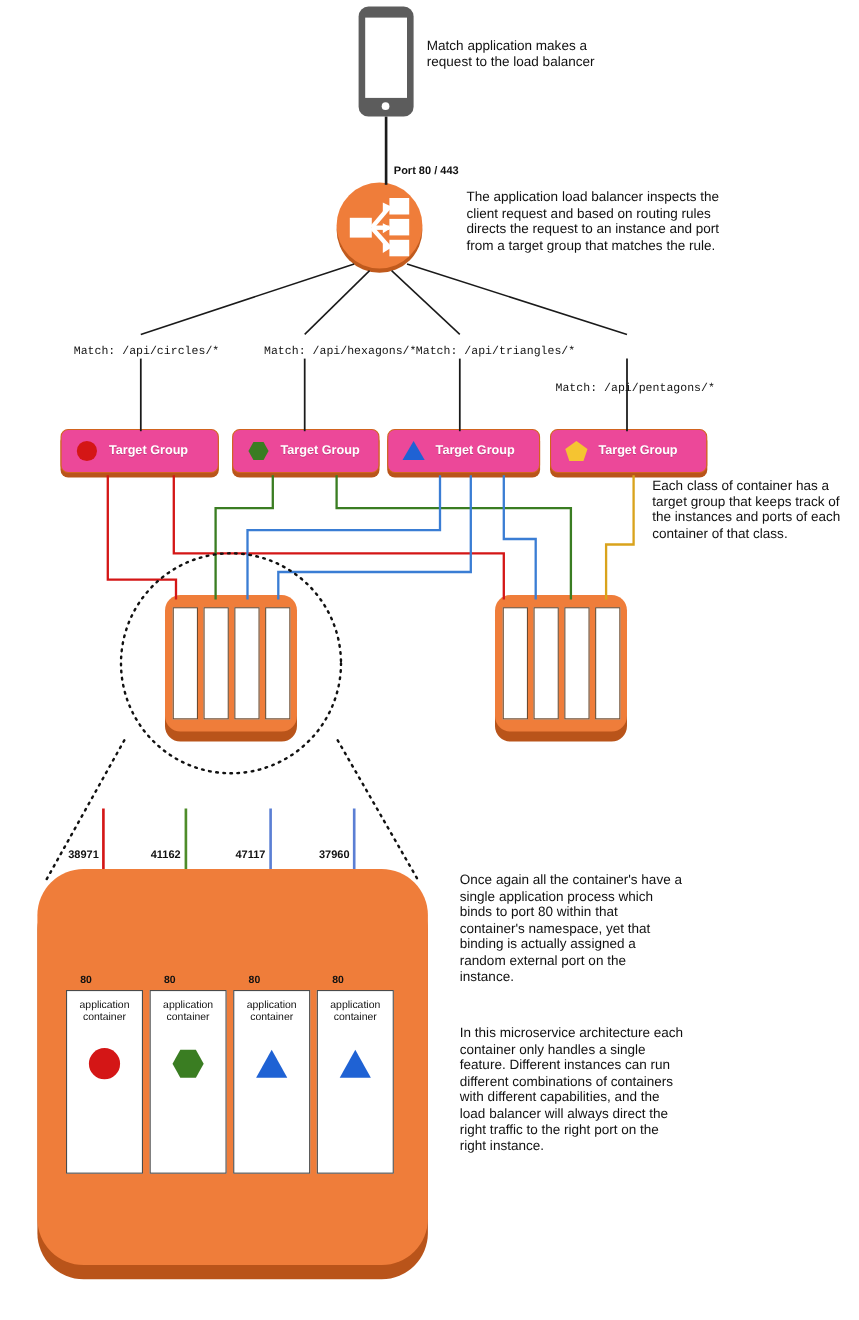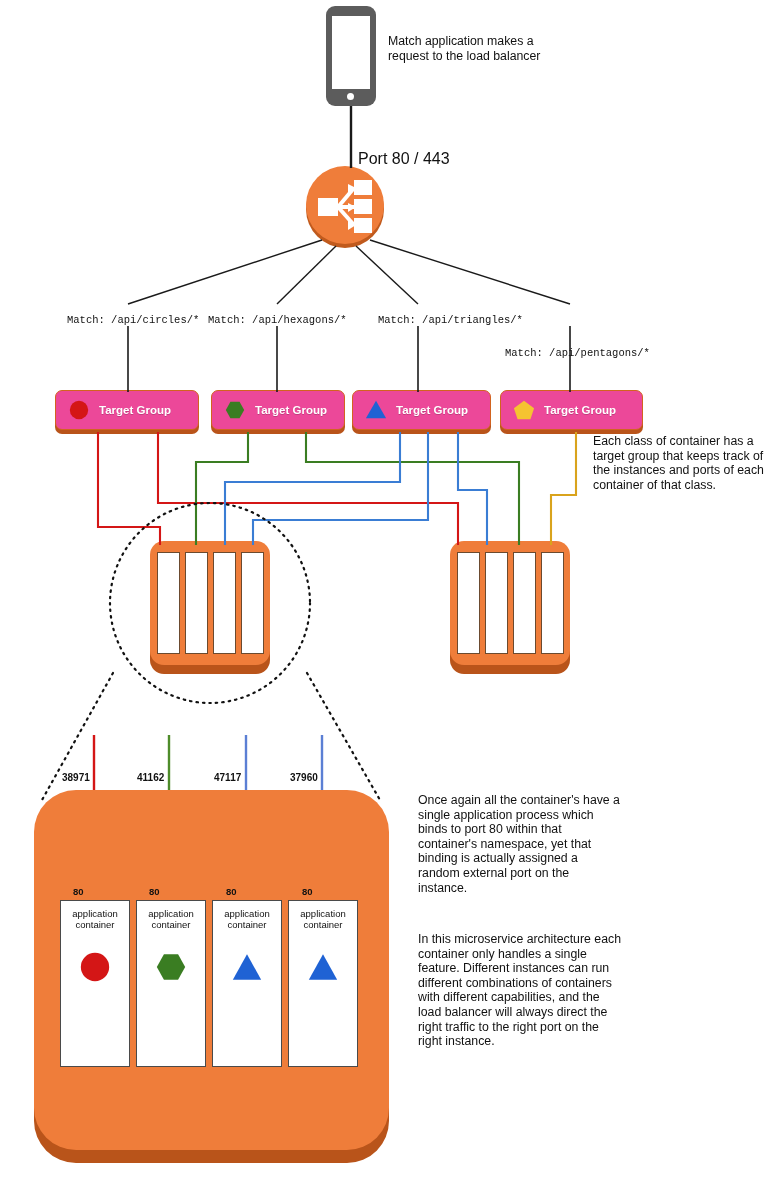--- a/index.html
+++ b/index.html
@@ -2,21 +2,21 @@
 <html><head>
 <meta charset="utf-8">
 <style>
   html,body{margin:0;padding:0;background:#ffffff;}
   body{width:781px;height:1200px;position:relative;overflow:hidden;
        font-family:"Liberation Sans",sans-serif;color:#1a1a1a;}
   .stage{position:absolute;left:0;top:0;width:781px;height:1200px;}
   svg.layer{position:absolute;left:0;top:0;width:781px;height:1200px;pointer-events:none;}
   .note{position:absolute;font-size:12.3px;line-height:14.6px;color:#111;}
   .mono{font-family:"Liberation Mono",monospace;font-size:10.5px;color:#111;letter-spacing:0px;}
-  .bold-lbl{font-size:16px;font-weight:normal;color:#111;}
+  .bold-lbl{font-size:10px;font-weight:bold;color:#111;}
   .tg{position:absolute;height:38px;border-radius:7px;background:#ec4899;
       border:1px solid #d2641f;box-shadow:0 4px 0 #b9541a;display:flex;align-items:center;}
   .tg .shape{width:22px;height:22px;margin-left:12px;flex:0 0 auto;}
   .tg .tg-label{color:#ffffff;font-size:11.5px;font-weight:bold;margin-left:9px;
       text-shadow:0 1px 0 rgba(0,0,0,.18);}
   .inst{position:absolute;background:#ef7d3a;border-radius:14px;
       box-shadow:0 9px 0 #b9541a;display:flex;align-items:center;justify-content:center;gap:5px;}
   .inst .slot{background:#ffffff;border:1px solid #6b4a2f;}
   .bigbox{position:absolute;background:#ef7d3a;border-radius:42px;box-shadow:0 13px 0 #b9541a;}
   .appc{position:absolute;background:#ffffff;border:1px solid #4a4a4a;
@@ -53,23 +53,24 @@
       <path d="M20,27 L36,27" stroke="#ffffff" stroke-width="4" fill="none"></path>
       <path d="M20,27 L36,45" stroke="#ffffff" stroke-width="4" fill="none"></path>
       <path d="M30,4 L38,8 L30,13 Z" fill="#ffffff"></path>
       <path d="M30,23 L38,27 L30,32 Z" fill="#ffffff"></path>
       <path d="M30,40 L38,45 L30,50 Z" fill="#ffffff"></path>
     </g>
   </svg>
 
   <div class="bold-lbl" style="position:absolute;left:358px;top:150px;">Port 80 / 443</div>
 
+  <div class="note" style="left:424px;top:172px;width:252px;">The application load balancer inspects the client request and based on routing rules directs the request to an instance and port from a target group that matches the rule.</div>
 
   <div class="mono" style="position:absolute;left:67px;top:314px;">Match: /api/circles/*</div>
-  <div class="mono" style="position:absolute;left:208px;top:314px;text-align:right;">Match: /api/hexagons/*</div>
+  <div class="mono" style="position:absolute;left:240px;top:314px;text-align:right;">Match: /api/hexagons/*</div>
   <div class="mono" style="position:absolute;left:378px;top:314px;">Match: /api/triangles/*</div>
   <div class="mono" style="position:absolute;left:505px;top:314px;margin-top:33px;">Match: /api/pentagons/*</div>
 
   <div class="tg" style="left:55px;top:390px;width:142px;">
     <svg class="shape" viewBox="0 0 24 24">
       <circle cx="12" cy="12" r="10" fill="#d41616"></circle>
     </svg>
     <span class="tg-label">Target Group</span>
   </div>
 

